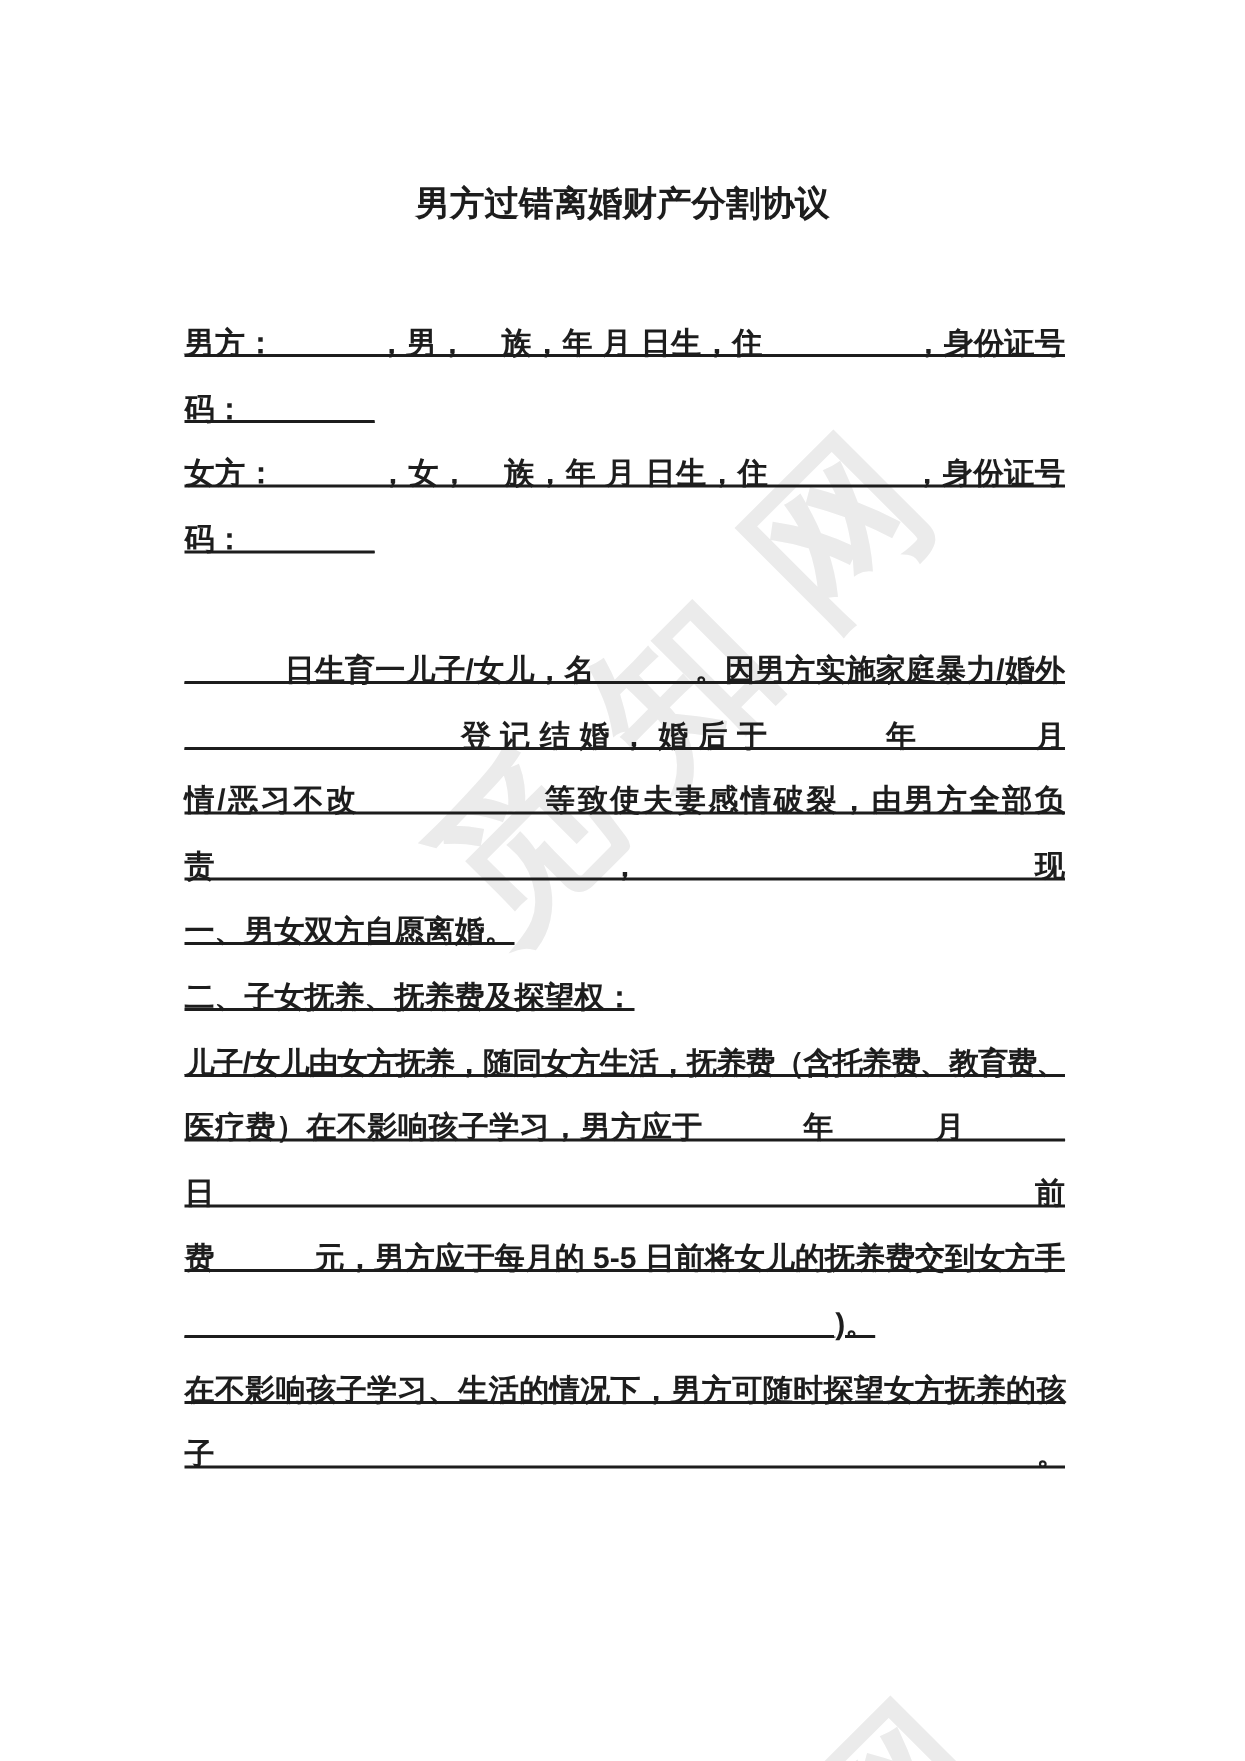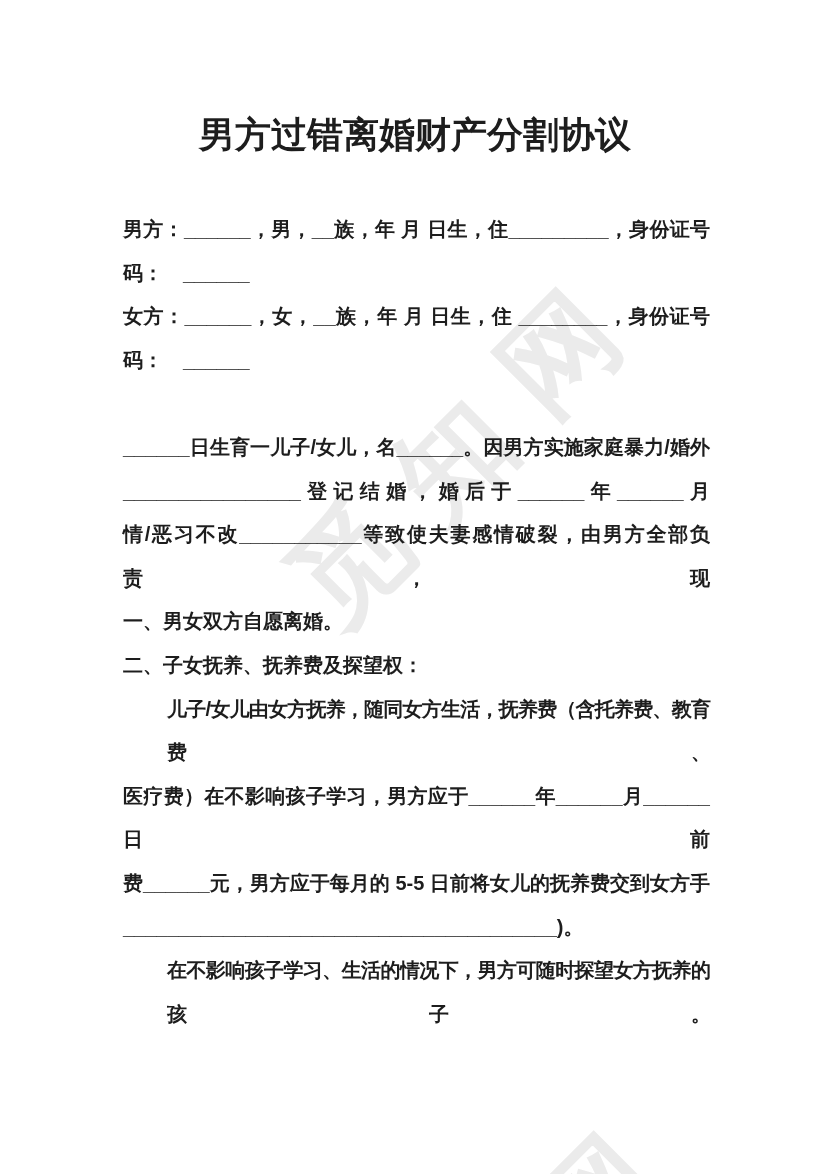--- a/index.html
+++ b/index.html
@@ -38,45 +38,45 @@
     font-size: 112px;
     letter-spacing: 36px;
   }
   .doc-title {
     position: absolute;
     z-index: 1;
     left: 0;
     top: 118px;
     width: 100%;
     text-align: center;
-    font-size: 36px;
+    font-size: 23px;
     font-weight: 700;
     line-height: 34px;
   }
   .doc-body {
     position: absolute;
     z-index: 1;
     left: 123px;
     top: 208px;
     width: 587px;
     font-size: 20px;
     font-weight: 700;
   }
   .line {
     min-height: 43.6px;
     line-height: 43.6px;
     text-align: left;
+    text-decoration: underline;
   }
   .line.j {
     text-align: justify;
     text-align-last: justify;
   }
   .line.tight {
     letter-spacing: -1px;
-    margin-left: 44px;
   }
   .line.spacer {
     height: 43.6px;
   }
 </style>
 </head>
 <body>
 
 <div class="page">
 

